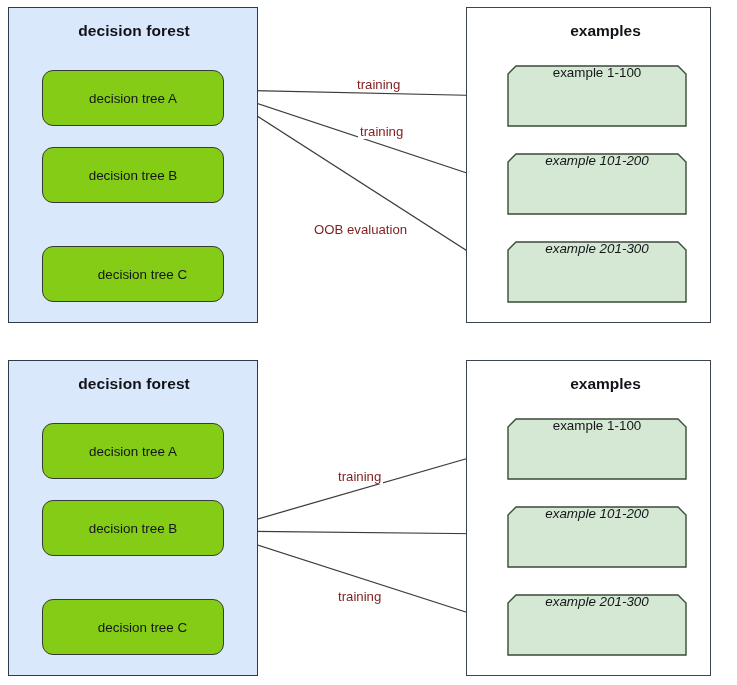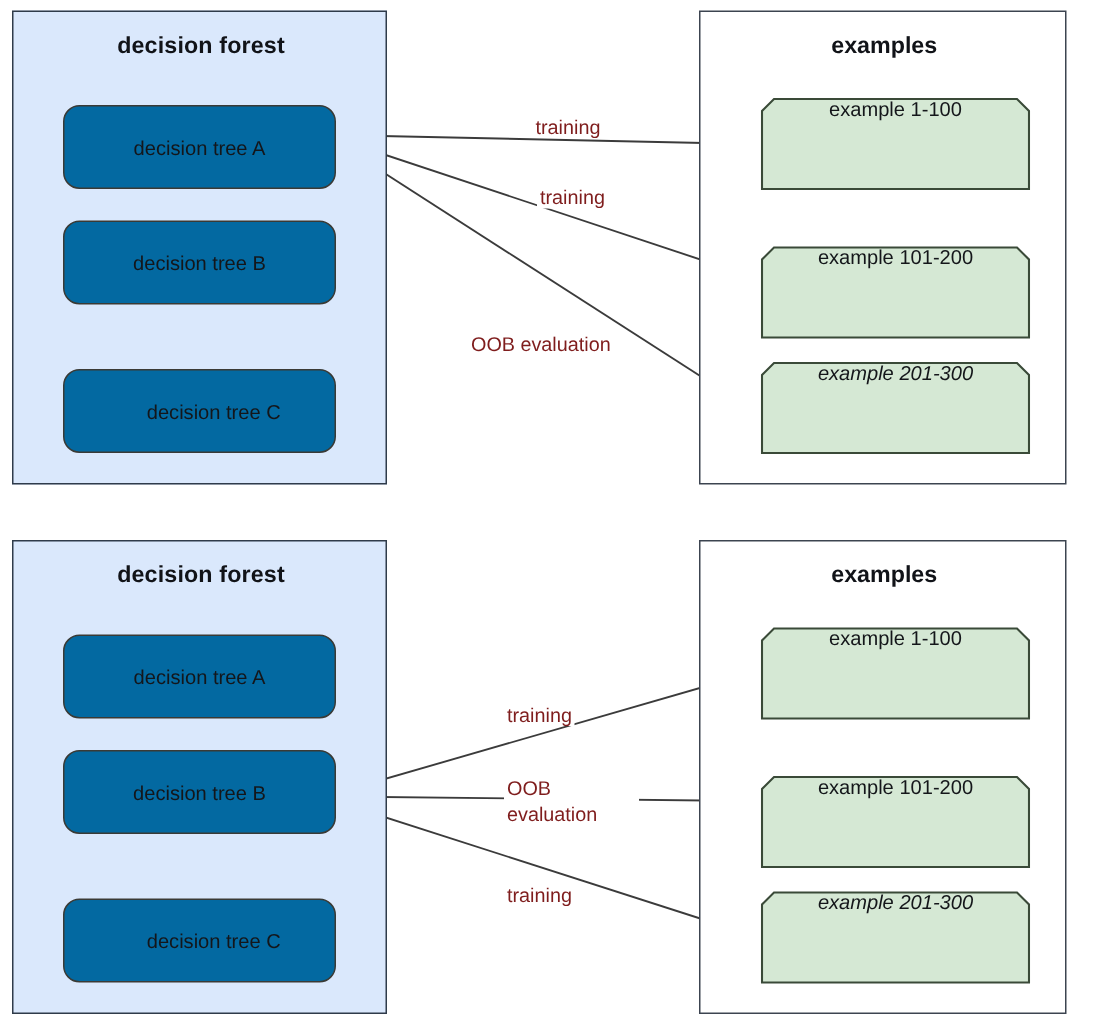--- a/index.html
+++ b/index.html
@@ -26,59 +26,59 @@
     position:absolute;left:0;top:14px;width:250px;
     text-align:center;
     font-size:15.5px;font-weight:bold;color:#111318;
     letter-spacing:.1px;
   }
 
   
   .tree-node{
     position:absolute;
     left:33px;width:182px;height:56px;
-    background:#0369a1;
+    background:#84cc16;
     border:1.3px solid #3a3a35;
     border-radius:11px;
     box-sizing:border-box;
     display:flex;align-items:center;justify-content:center;
     font-size:13.4px;color:#14161a;
   }
   .tree-node.n0{top:62px;}
   .tree-node.n1{top:139px;}
   .tree-node.n2{top:238px;padding-left:19px;}
 
   
   .examples-box{
     position:absolute;
     left:466px;top:7px;width:245px;height:316px;
     background:#ffffff;
     border:1.4px solid #3c4450;
     box-sizing:border-box;
   }
   .examples-title{
-    position:absolute;left:0;top:14px;width:245px;
+    position:absolute;left:16px;top:14px;width:245px;
     text-align:center;
     font-size:15.5px;font-weight:bold;color:#111318;
   }
 
   
   .example-node{
     position:absolute;
     left:40px;width:180px;height:62px;
     box-sizing:border-box;
     display:flex;align-items:flex-start;justify-content:center;
     font-size:13.4px;color:#14161a;
   }
   .example-node .shape{
     position:absolute;left:0;top:0;width:100%;height:100%;
   }
   .example-node .label{position:relative;z-index:2;}
   .example-node.e0{top:57px;}
-  .example-node.e1{top:156px;}
+  .example-node.e1{top:145px;font-style:italic;}
   .example-node.e2{top:233px;font-style:italic;}
 
   
   .edges{position:absolute;left:0;top:0;width:737px;height:332px;overflow:visible;}
 
   .edge-label{
     position:absolute;
     font-size:13.2px;color:#7f1d1d;
     white-space:nowrap;
     background:#ffffff;
@@ -194,21 +194,17 @@
       <div class="example-node e2">
         <svg class="shape" viewBox="0 0 180 62" preserveAspectRatio="none">
           <path d="M9,1 L171,1 L179,9 L179,61 L1,61 L1,9 Z" fill="#D5E8D4" stroke="#3a4a38" stroke-width="1.4"></path>
         </svg>
         <span class="label">example 201-300</span>
       </div>
     </div>
 
     <div class="edge-label" style="left:336px;top:116px;">training</div>
 
-    <div class="edge-label two-line" style="left:336px;top:164px;width:86px;">
-      <div>OOB</div>
-      <div>evaluation</div>
-    </div>
 
     <div class="edge-label" style="left:336px;top:236px;">training</div>
   </div>
 
 </div>
 
 </body></html>

